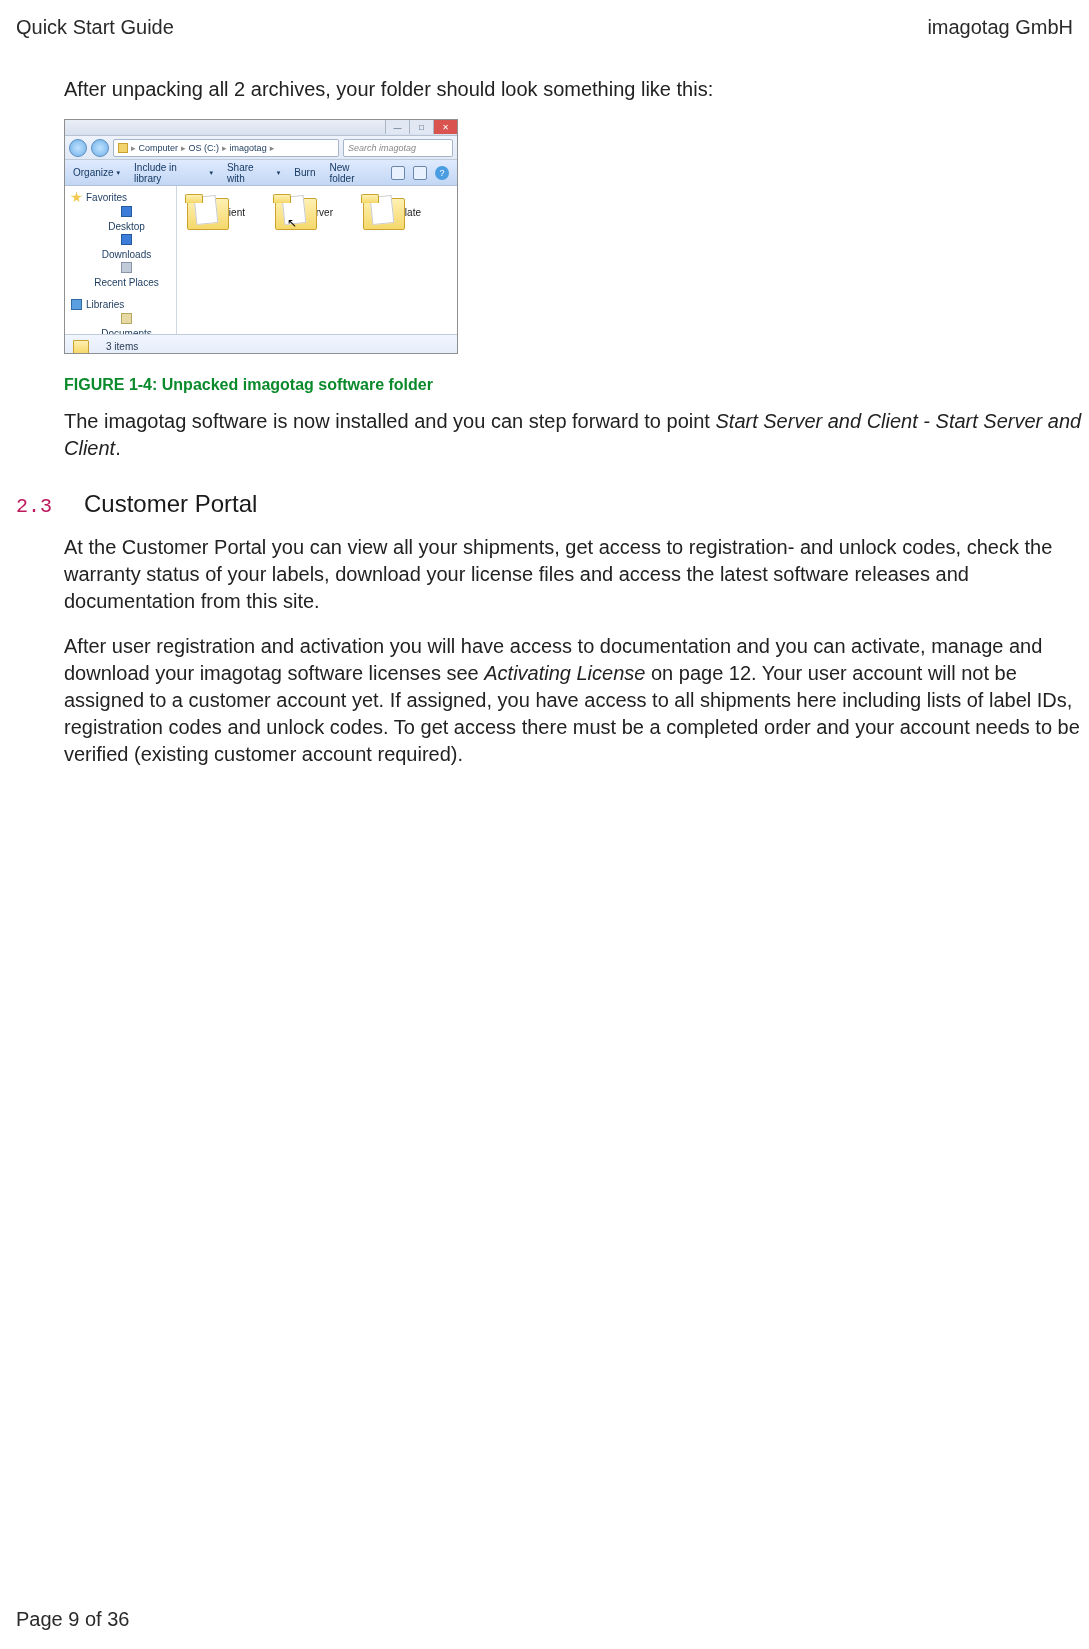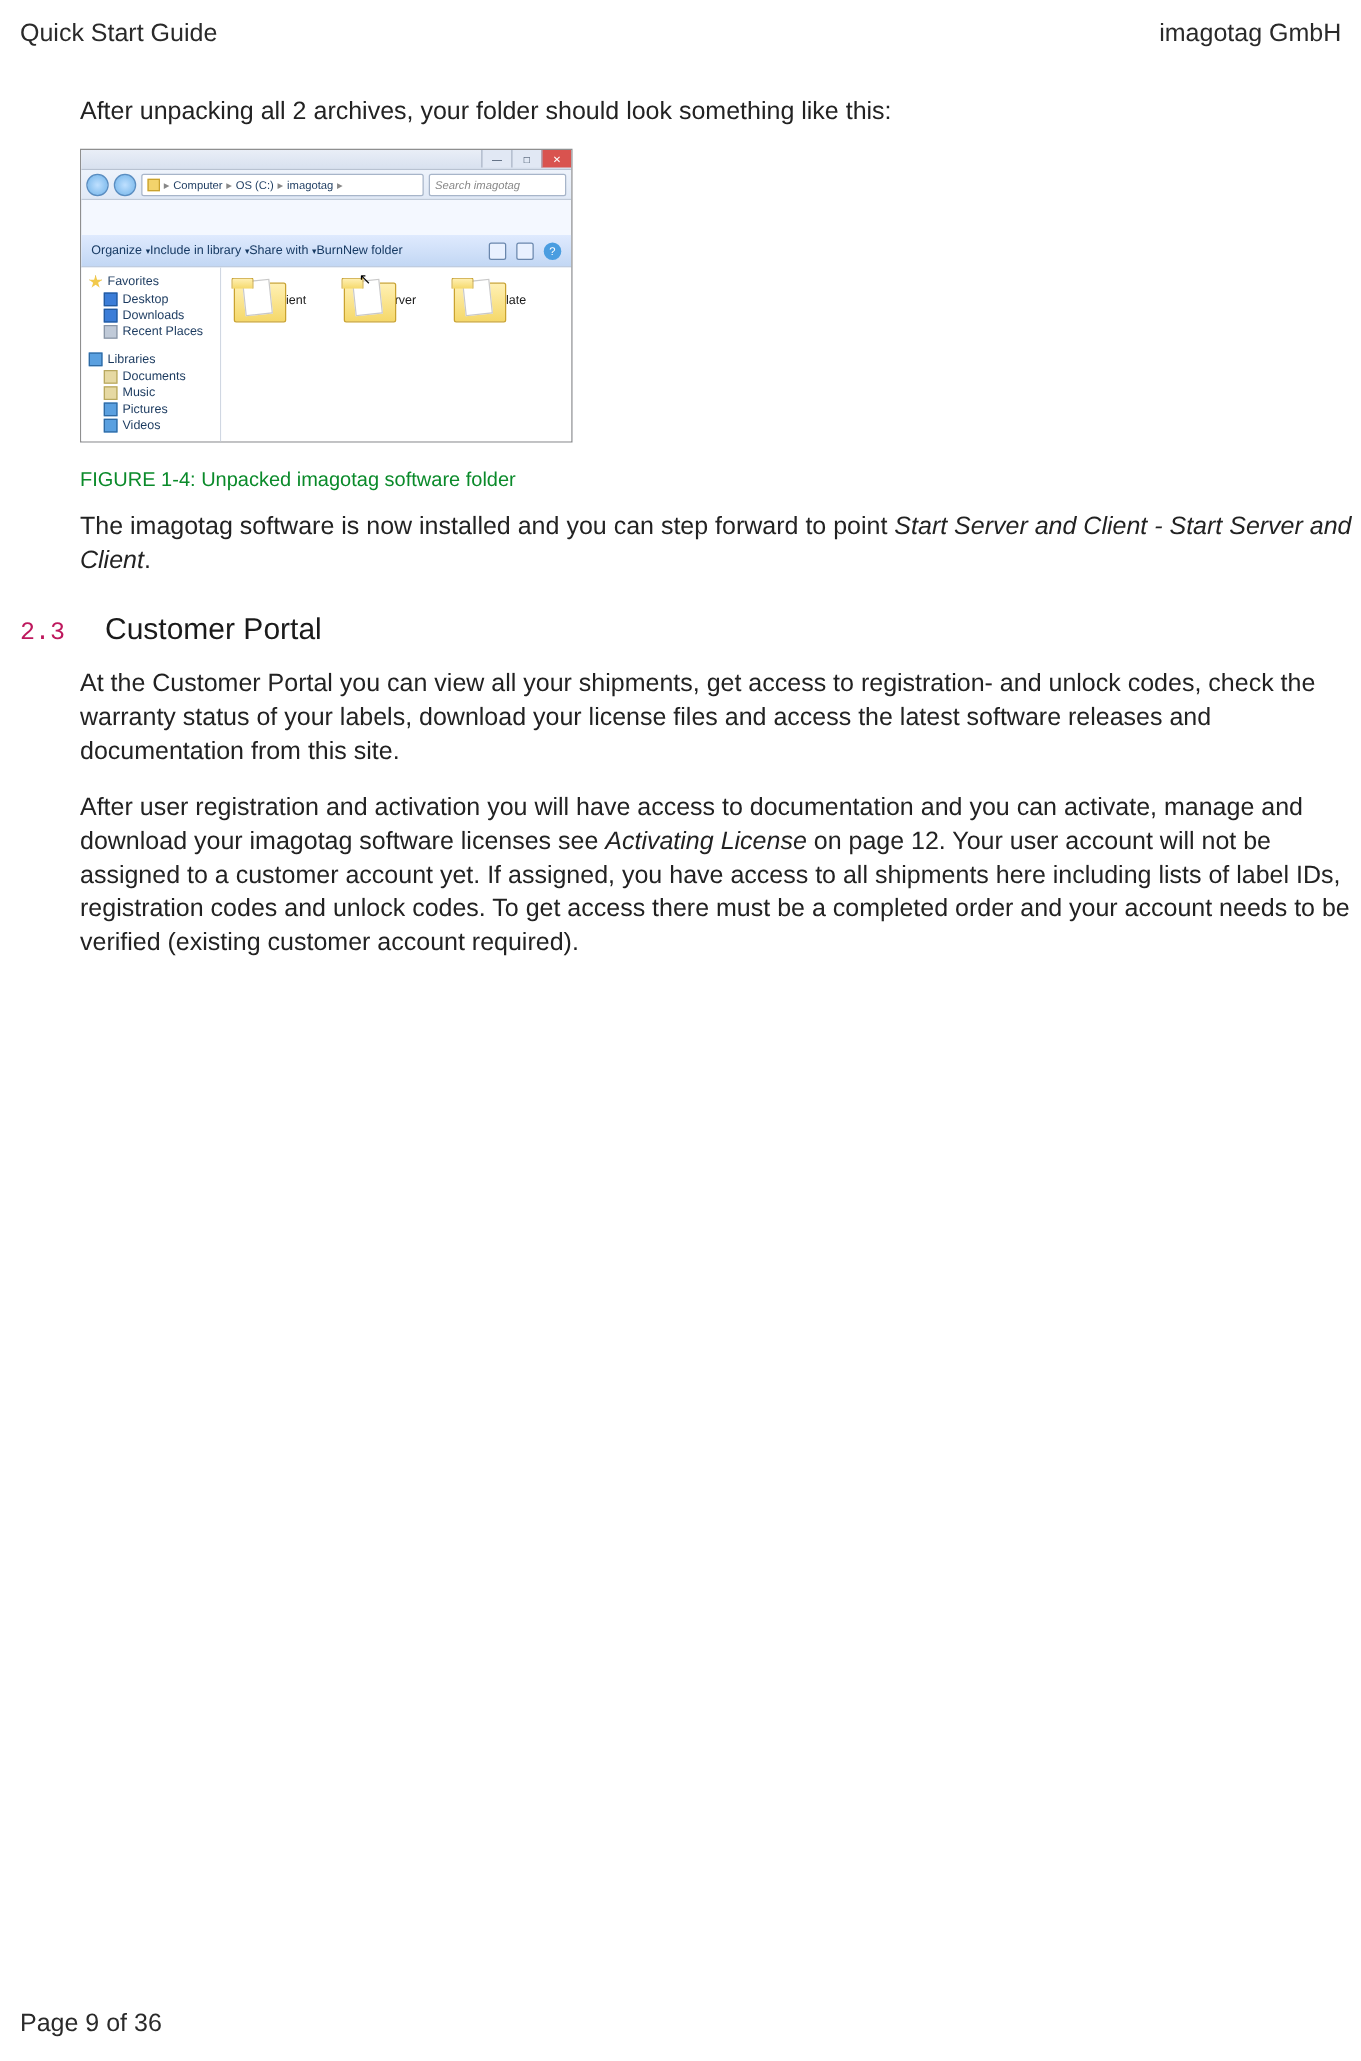--- a/index.html
+++ b/index.html
@@ -14,31 +14,31 @@
   .win-titlebar { height: 16px; background: linear-gradient(#e9eef7,#d8e1ef); border-bottom: 1px solid #b8c2d1; position: relative; }
   .win-ctrls { position: absolute; right: 0; top: 0; display: flex; height: 14px; }
   .win-btn { width: 24px; height: 14px; border-left: 1px solid #a9b4c5; display:flex; align-items:center; justify-content:center; font-size:8px; color:#2a3b52; background:#e1e8f4;}
   .win-btn.close { background:#d9534f; color:#fff; }
   .win-nav { height: 24px; background: linear-gradient(#eef3fb,#e0e9f6); border-bottom:1px solid #c0cad8; display:flex; align-items:center; padding:0 4px; gap:4px; }
   .nav-arrow { width:18px; height:18px; border-radius:50%; background:radial-gradient(#bfe0ff,#6fb2e8); border:1px solid #5a8dc0; }
   .addr { flex:1; height:18px; background:#fff; border:1px solid #a7b5c9; border-radius:2px; display:flex; align-items:center; padding:0 4px; gap:3px; font-size:9px;}
   .addr .sep { color:#888; }
   .addr .crumb-icon { width:10px;height:10px;background:#f3d36b;border:1px solid #c9a22f; }
   .search { width:110px; height:18px; background:#fff; border:1px solid #a7b5c9; border-radius:2px; font-size:9px; color:#888; padding:0 4px; display:flex; align-items:center; font-style:italic;}
-  .win-toolbar { height:26px; background:linear-gradient(#dfeafe,#c2d7f4); border-bottom:1px solid #b1c0d6; display:flex; align-items:center; padding:0 8px; font-size:10px; color:#173a63;margin-top:28px;}
+  .win-toolbar { height:26px; background:linear-gradient(#dfeafe,#c2d7f4); border-bottom:1px solid #b1c0d6; display:flex; align-items:center; gap:14px; padding:0 8px; font-size:10px; color:#173a63;}
   .tb-item { display:flex; align-items:center; gap:3px; }
   .tb-item .caret { font-size:7px; }
   .tb-right { margin-left:auto; display:flex; gap:8px; align-items:center;}
   .tb-ic { width:14px;height:14px; border:1px solid #6a87ad; background:#e9f1ff; border-radius:2px;}
   .tb-help { width:14px;height:14px;border-radius:50%;background:#4a9de0;color:#fff;display:flex;align-items:center;justify-content:center;font-size:9px;}
   .win-body { display:flex; height:148px; }
   .sidebar { width:112px; background:#fff; border-right:1px solid #d0d7e2; padding:4px 0; overflow:hidden;}
   .sb-group { font-size:10px; padding:2px 6px; color:#1b3a5f; display:flex; align-items:center; gap:4px;}
   .sb-group.hdr { font-weight:400; }
-  .sb-item { padding:1px 6px 1px 18px; font-size:10px; display:flex; align-items:center; gap:4px;}
+  .sb-item { padding:1px 6px 1px 18px; font-size:10px; display:flex; align-items:center; gap:4px;flex-direction:column;}
   .sb-ic { width:11px;height:11px; }
   .ic-star{ background:#f2c94c;border:1px solid #c79a1e; clip-path:polygon(50% 0,61% 35%,98% 35%,68% 57%,79% 91%,50% 70%,21% 91%,32% 57%,2% 35%,39% 35%);}
   .ic-desk{ background:#3b7dd8;border:1px solid #235a9e;}
   .ic-dl{ background:#3b7dd8;border:1px solid #235a9e;}
   .ic-rec{ background:#c0cad8;border:1px solid #8a96a7;}
   .ic-lib{ background:#5aa0e0;border:1px solid #2f6aa3;}
   .ic-doc{ background:#e6d9a3;border:1px solid #b8a85f;}
   .ic-mus{ background:#e6d9a3;border:1px solid #b8a85f;}
   .ic-pic{ background:#5aa0e0;border:1px solid #2f6aa3;}
   .ic-vid{ background:#5aa0e0;border:1px solid #2f6aa3;}
@@ -46,21 +46,21 @@
   .folder { display:flex; flex-direction:row; align-items:center; gap:4px; width:60px;}
   .folder-icon { width:44px;height:36px; position:relative;}
   .folder-icon::before{content:"";position:absolute;left:2px;top:4px;width:40px;height:30px;background:linear-gradient(#fff0b3,#f5d86a);border:1px solid #c9a22f;border-radius:2px;}
   .folder-icon::after{content:"";position:absolute;left:0;top:0;width:16px;height:8px;background:linear-gradient(#fff0b3,#f5d86a);border:1px solid #c9a22f;border-bottom:none;border-radius:2px 2px 0 0;}
   .folder-icon .sheet{position:absolute;left:10px;top:2px;width:22px;height:28px;background:#fff;border:1px solid #c9c9c9;transform:rotate(-6deg);}
   .folder-label { font-size:10px; color:#1a1a1a;}
   .win-status { height:24px; background:linear-gradient(#f1f6ff,#e2ebf9); border-top:1px solid #c0cad8; display:flex; align-items:center; padding:0 8px; gap:17px; font-size:10px; color:#2a3b52;}
   .status-ic { width:16px;height:14px;background:linear-gradient(#fff0b3,#f5d86a);border:1px solid #c9a22f;border-radius:1px;}
   .cursor { position:absolute; font-size:12px; color:#000;}
 
-  .figure-caption { color:#0a8a2a; font-weight:400; font-size:16px; margin:22px 0 14px; }
+  .figure-caption { color:#0a8a2a; font-weight:700; font-size:16px; margin:22px 0 14px; }
   .para { font-size:20px; color:#222; line-height:1.35; margin-bottom:18px; }
   .para .ital { font-style:italic; }
 
   .sec-row { display:flex; align-items:baseline; gap:20px; margin-top:28px; margin-bottom:16px; margin-left:-64px; padding-left:16px;}
   .sec-num { font-size:20px; font-weight:400; color:#be185d; width:48px;font-family:Liberation Mono, monospace; }
   .sec-title { font-size:24px; font-weight:400; color:#1a1a1a; }
 
   .footer { position:absolute; bottom:18px; left:16px; font-size:20px; color:#2a2a2a;}
 </style>
 </head>

